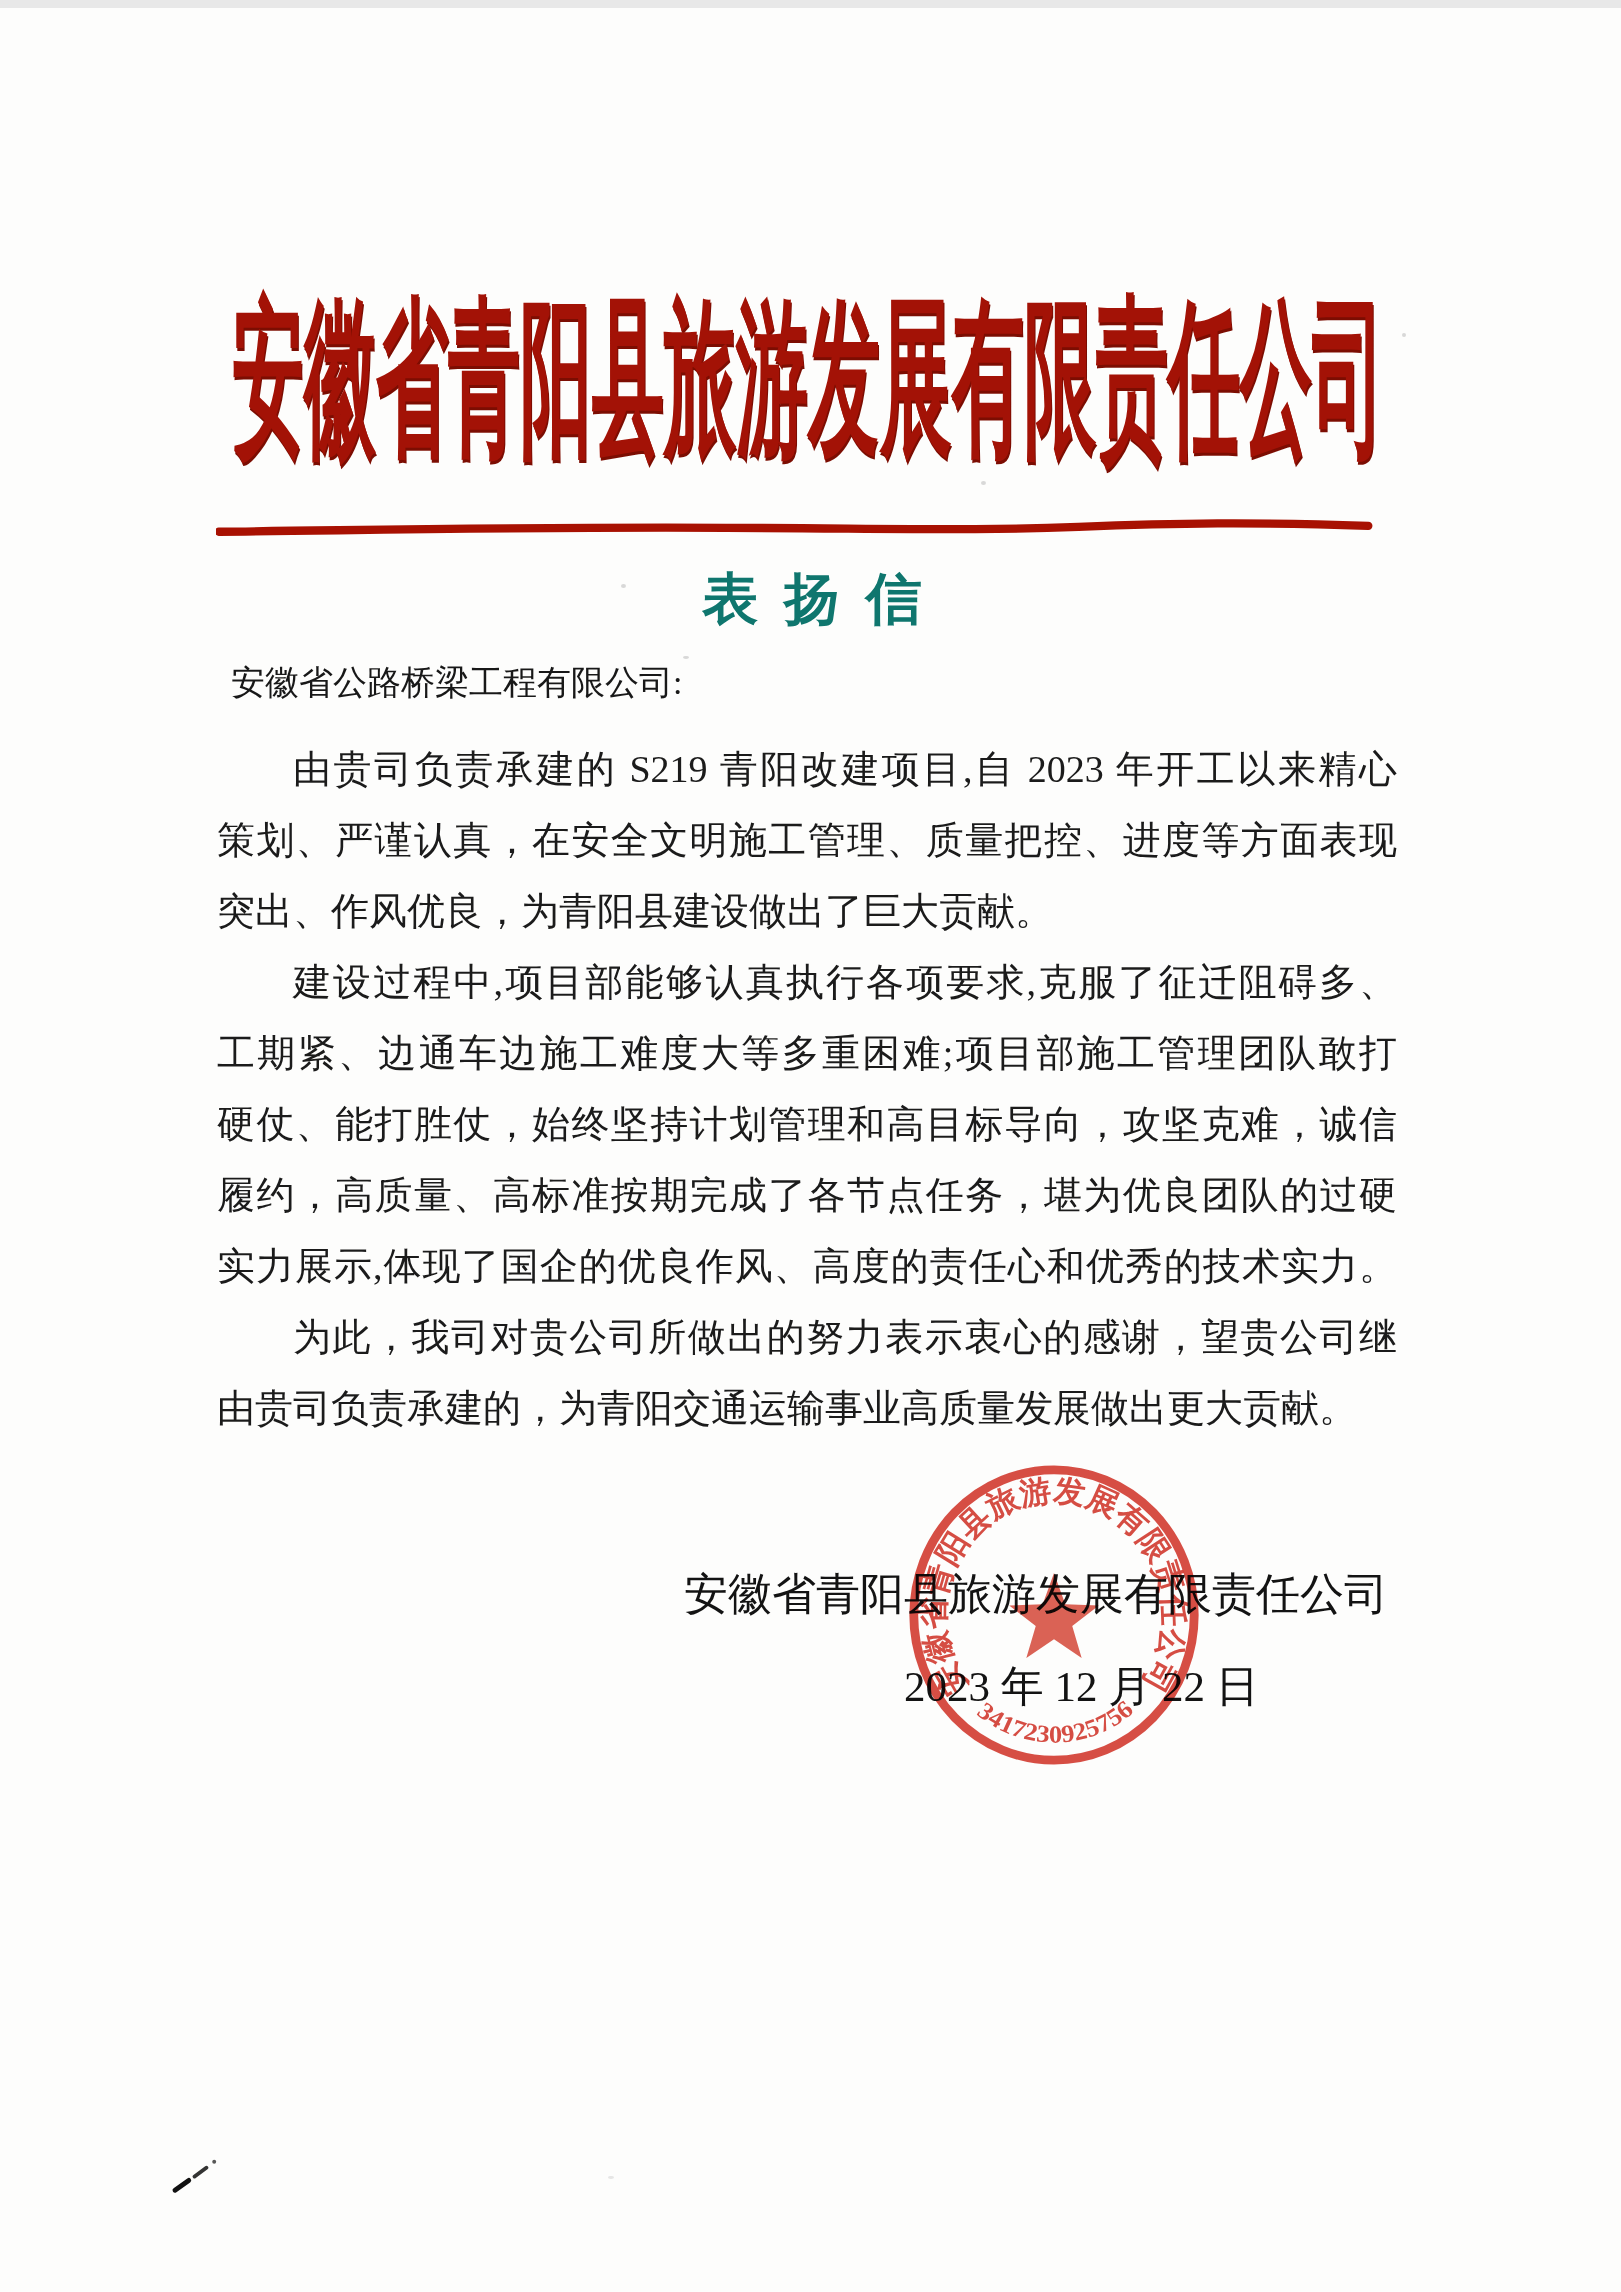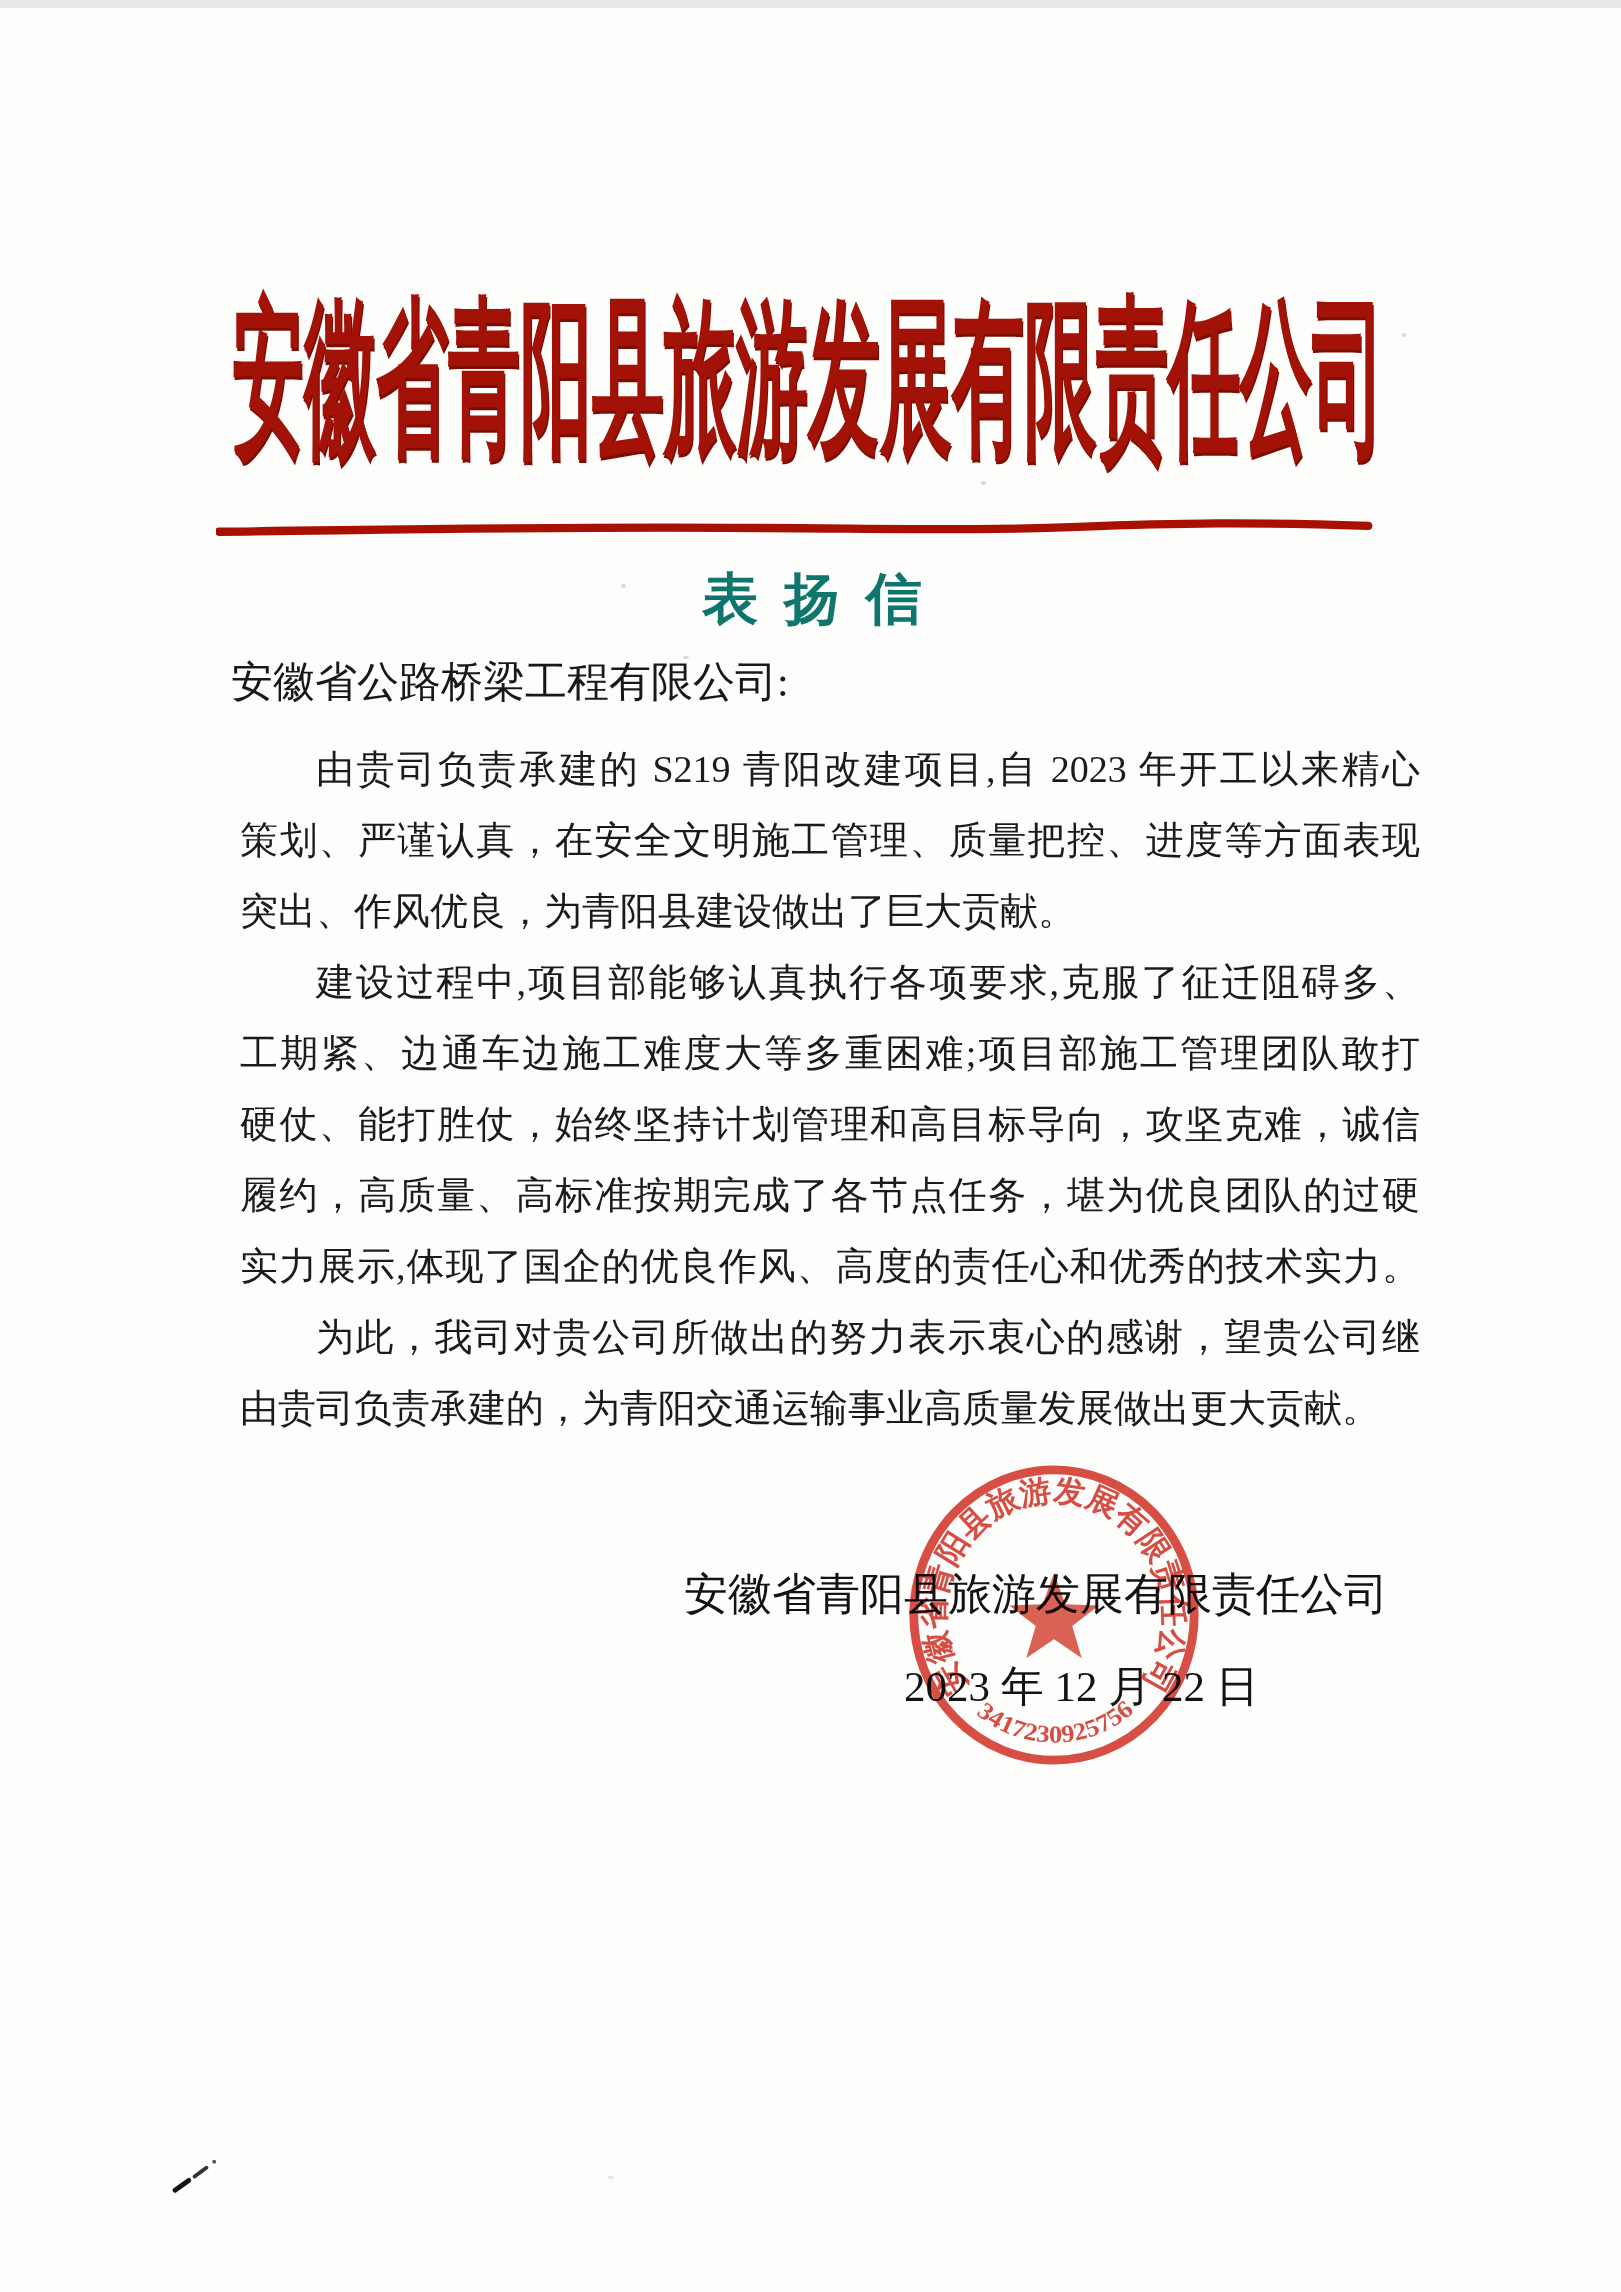--- a/index.html
+++ b/index.html
@@ -23,25 +23,25 @@
   }
   .rule{position:absolute;left:216px;top:511px;}
   
   .doc-title{
     position:absolute;left:222px;top:559px;width:1186px;
     text-align:center;font-size:56px;line-height:65px;font-weight:bold;
     letter-spacing:5.9px;color:#0f766e;
   }
   .salutation{
     position:absolute;left:231px;top:650px;width:1186px;
-    font-size:42px;line-height:49px;color:#181818;
+    font-size:34px;line-height:49px;color:#181818;
   }
   
   .body-text{
-    position:absolute;left:240px;top:726px;width:1180px;
+    position:absolute;left:217px;top:726px;width:1180px;
     font-size:38px;color:#1b1b1b;
   }
   .line{
     height:71px;line-height:71px;
     text-align:justify;text-align-last:justify;
     overflow:hidden;white-space:nowrap;
   }
   .line.para-start{text-indent:2em;}
   .line.para-end{text-align-last:left;}
   

